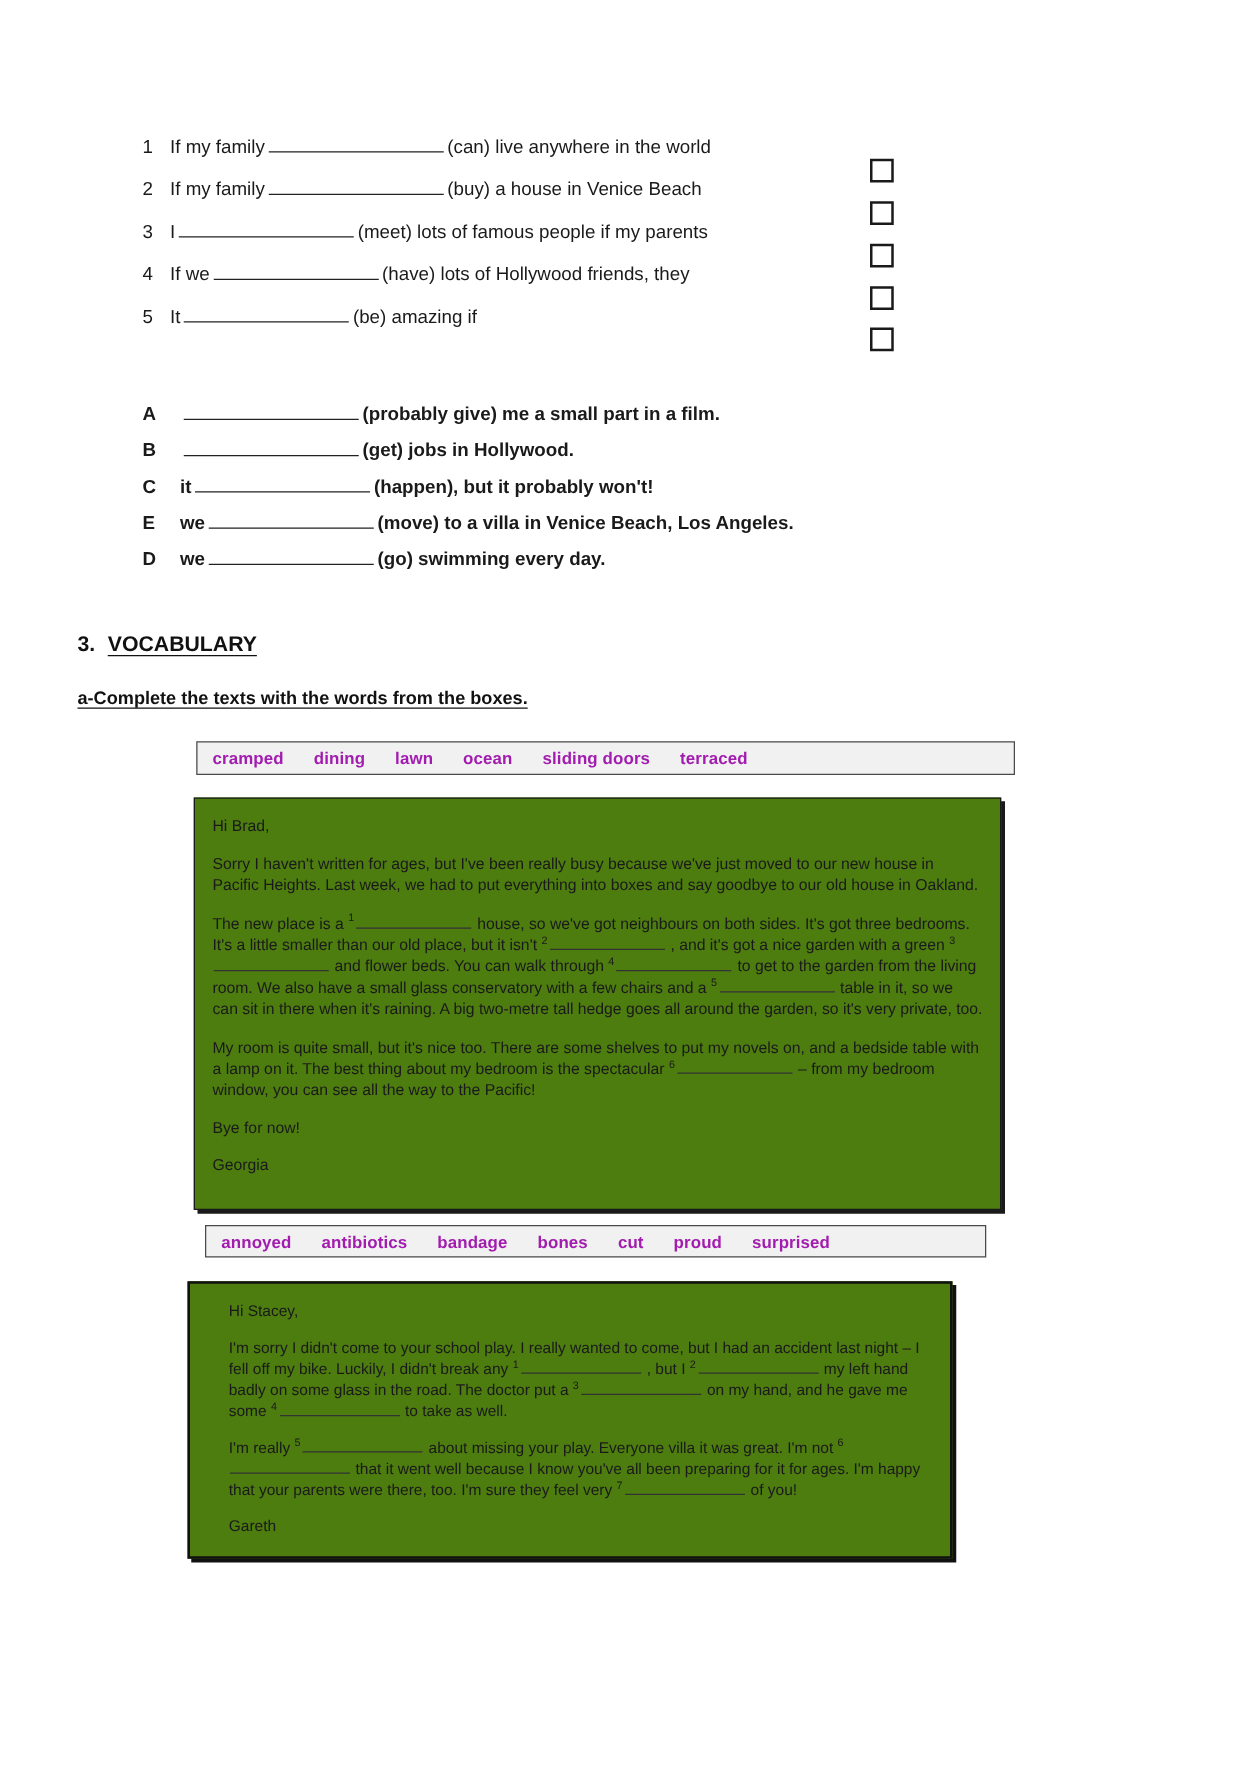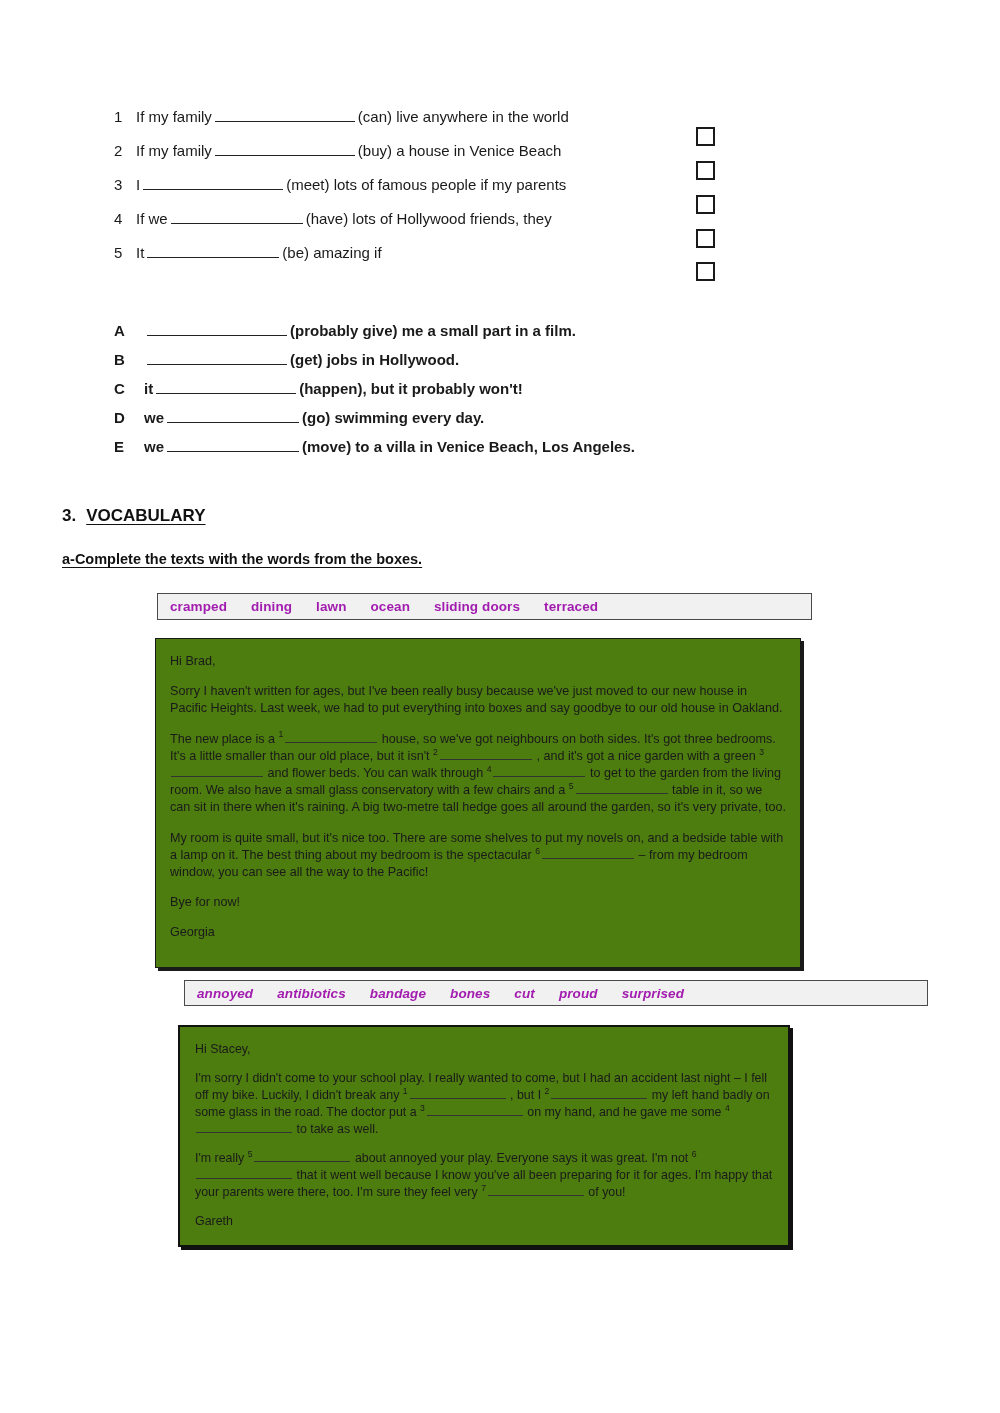--- a/index.html
+++ b/index.html
@@ -106,36 +106,37 @@
     display: flex;
     align-items: center;
     padding-left: 12px;
     letter-spacing: 0.1px;
     white-space: nowrap;
   }
   .wordbox .w { margin-right: 24px; }
   .wordbox .w:last-child { margin-right: 0; }
 
   #wordbox-1 { left: 157px; top: 593px; width: 655px; height: 27px; }
-  #wordbox-2 { left: 184px; top: 980px; width: 744px; height: 26px; font-style: italic; }
+  #wordbox-2 { left: 164px; top: 980px; width: 625px; height: 26px; }
 
   
   .letterbox {
     position: absolute;
     background: #4d7c0f;
   }
   #letterbox-1 {
     left: 155px; top: 638px; width: 646px; height: 330px;
     border: 1.6px solid #1a1a1a;
     box-shadow: 3px 3px 0 0 #1a1a1a;
   }
   #letterbox-2 {
-    left: 178px; top: 1025px; width: 612px; height: 222px;
+    left: 150px; top: 1025px; width: 612px; height: 222px;
     border: 2.6px solid #111;
     box-shadow: 3px 3px 0 0 #111;
+    padding-left: 16px;
   }
 
   .ltr-inner { padding: 14px 18px 10px 14px; }
   #letterbox-1 .ltr-inner { padding: 14px 14px 10px 14px; }
   #letterbox-2 .ltr-inner { padding: 14px 14px 10px 15px; }
 
   .ltr-p {
     font-size: 12.6px;
     line-height: 17.2px;
     color: #1a1a1a;
@@ -207,25 +208,25 @@
 
     <div class="letter-row">
       <span class="idx">B</span><span class="txt"></span><span class="blank b-long"></span><span class="txt">(get) jobs in Hollywood.</span>
     </div>
 
     <div class="letter-row">
       <span class="idx">C</span><span class="txt">it</span><span class="blank b-long"></span><span class="txt">(happen), but it probably won't!</span>
     </div>
 
     <div class="letter-row">
+      <span class="idx">E</span><span class="txt">we</span><span class="blank b-med"></span><span class="txt">(move) to a villa in Venice Beach, Los Angeles.</span>
+    </div>
+
+    <div class="letter-row">
       <span class="idx">D</span><span class="txt">we</span><span class="blank b-med"></span><span class="txt">(go) swimming every day.</span>
-    </div>
-
-    <div class="letter-row">
-      <span class="idx">E</span><span class="txt">we</span><span class="blank b-med"></span><span class="txt">(move) to a villa in Venice Beach, Los Angeles.</span>
     </div>
   </div>
 
   <div class="sec3-heading">
     <span class="num">3.</span><span class="htext">VOCABULARY</span>
   </div>
   <div class="sec3-sub">a-Complete the texts with the words from the boxes.</div>
 
   <div class="wordbox" id="wordbox-1">
     <span class="w">cramped</span>
@@ -283,21 +284,21 @@
         <sup class="num">2</sup><span class="ib ib-b"></span>
         <span>my left hand badly on some glass in the road. The doctor put a</span>
         <sup class="num">3</sup><span class="ib ib-b"></span>
         <span>on my hand, and he gave me some</span>
         <sup class="num">4</sup><span class="ib ib-b"></span>
         <span>to take as well.</span>
       </p>
       <p class="ltr-p">
         <span>I'm really</span>
         <sup class="num">5</sup><span class="ib ib-b"></span>
-        <span>about annoyed your play. Everyone says it was great. I'm not</span>
+        <span>about missing your play. Everyone villa it was great. I'm not</span>
         <sup class="num">6</sup><span class="ib ib-b"></span>
         <span>that it went well because I know you've all been preparing for it for ages. I'm happy that your parents were there, too. I'm sure they feel very</span>
         <sup class="num">7</sup><span class="ib ib-b"></span>
         <span>of you!</span>
       </p>
       <p class="ltr-p">Gareth</p>
     </div>
   </div>
 
 </div>

